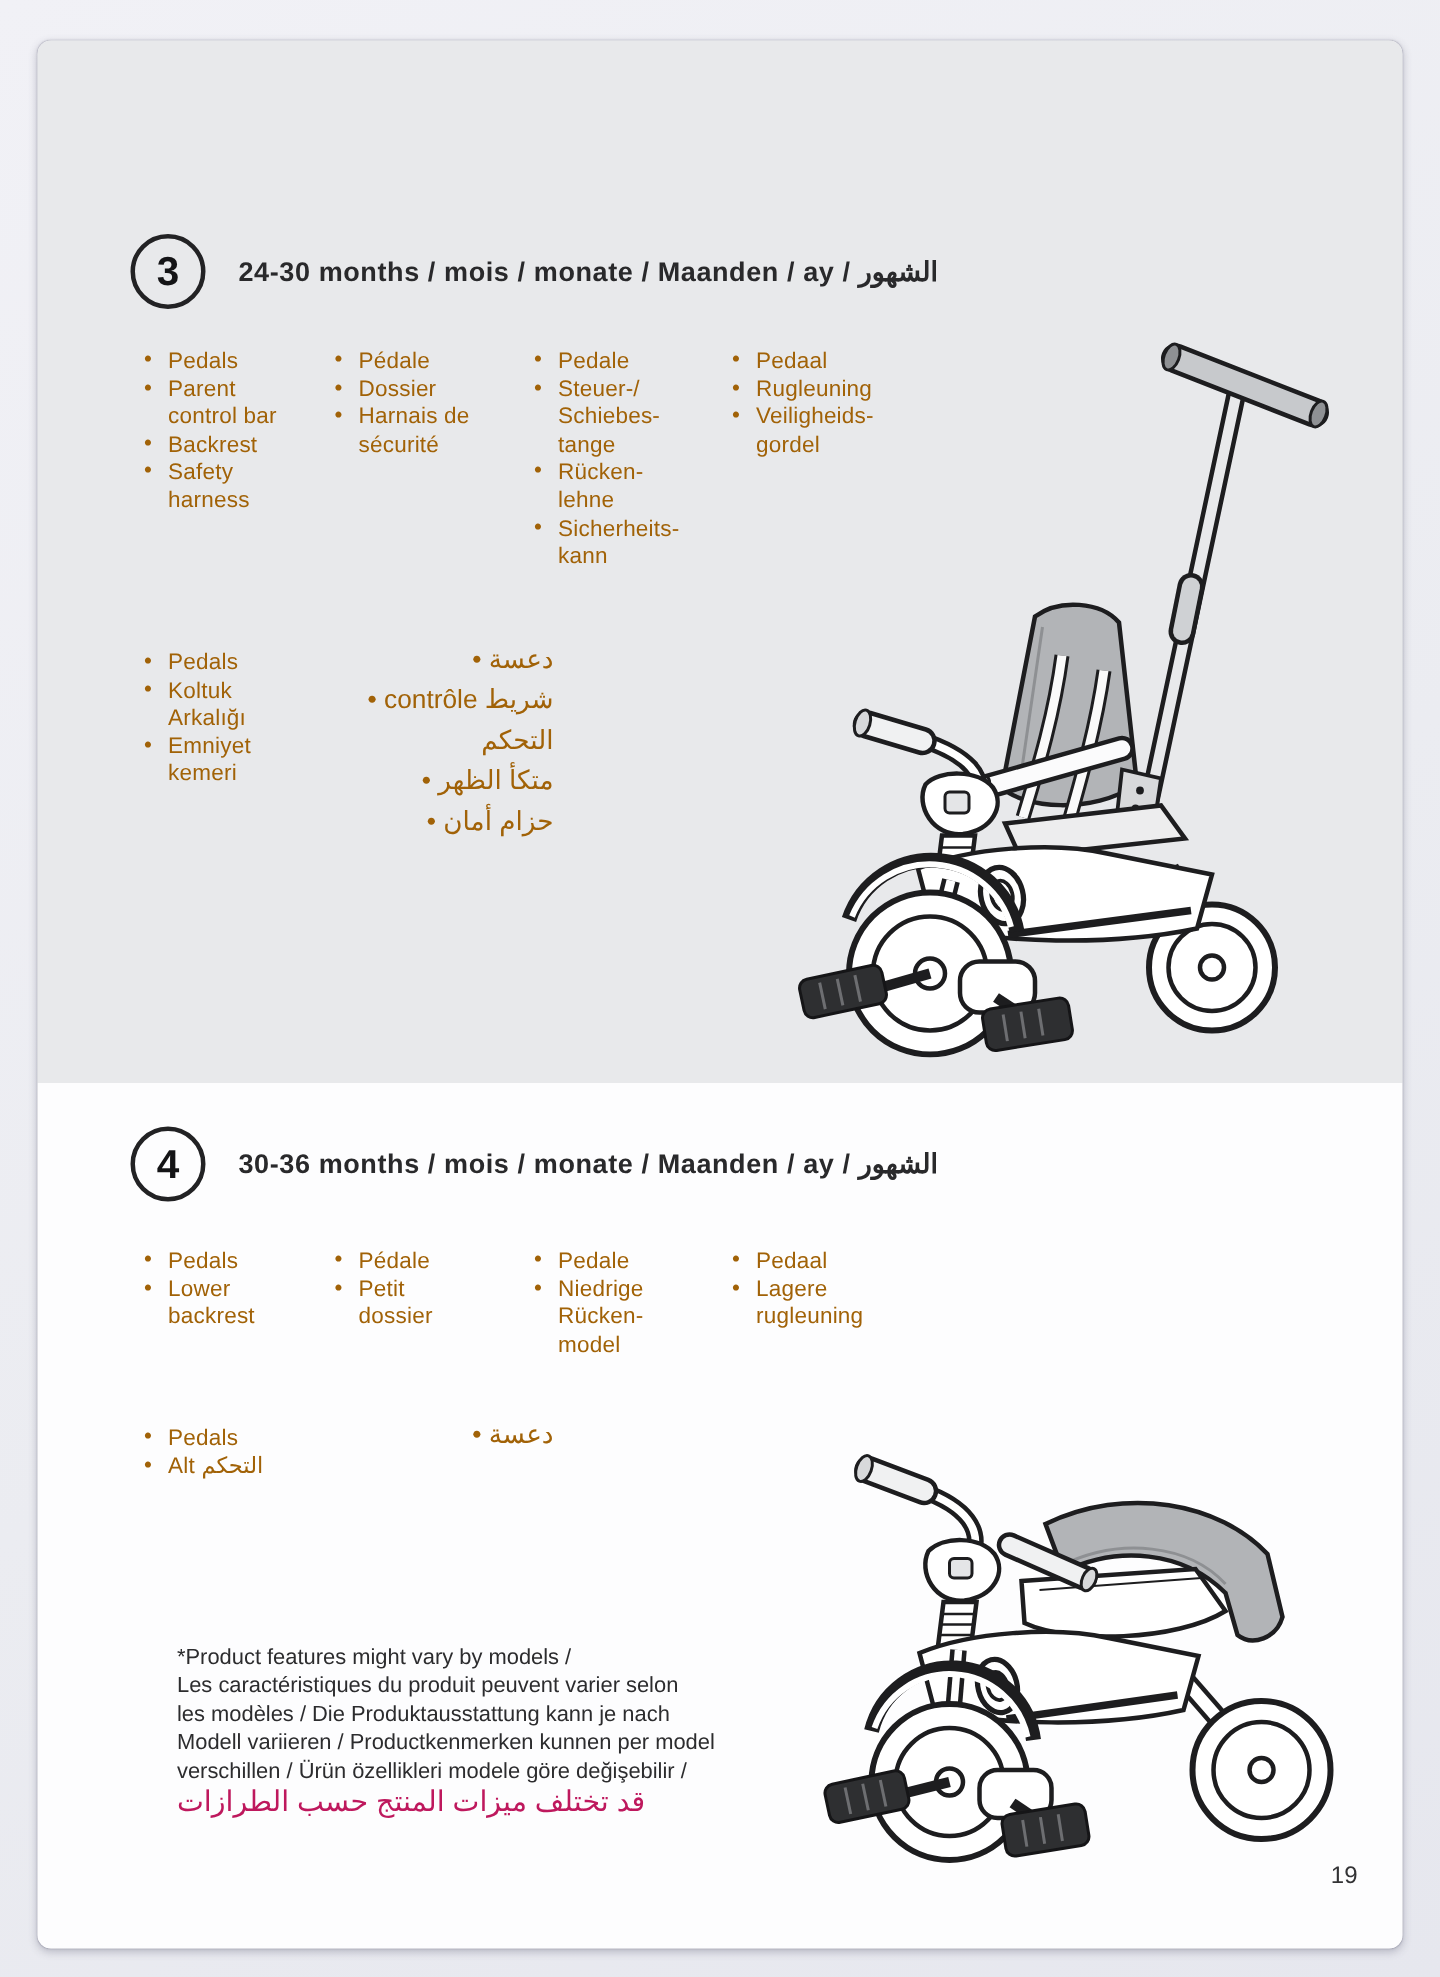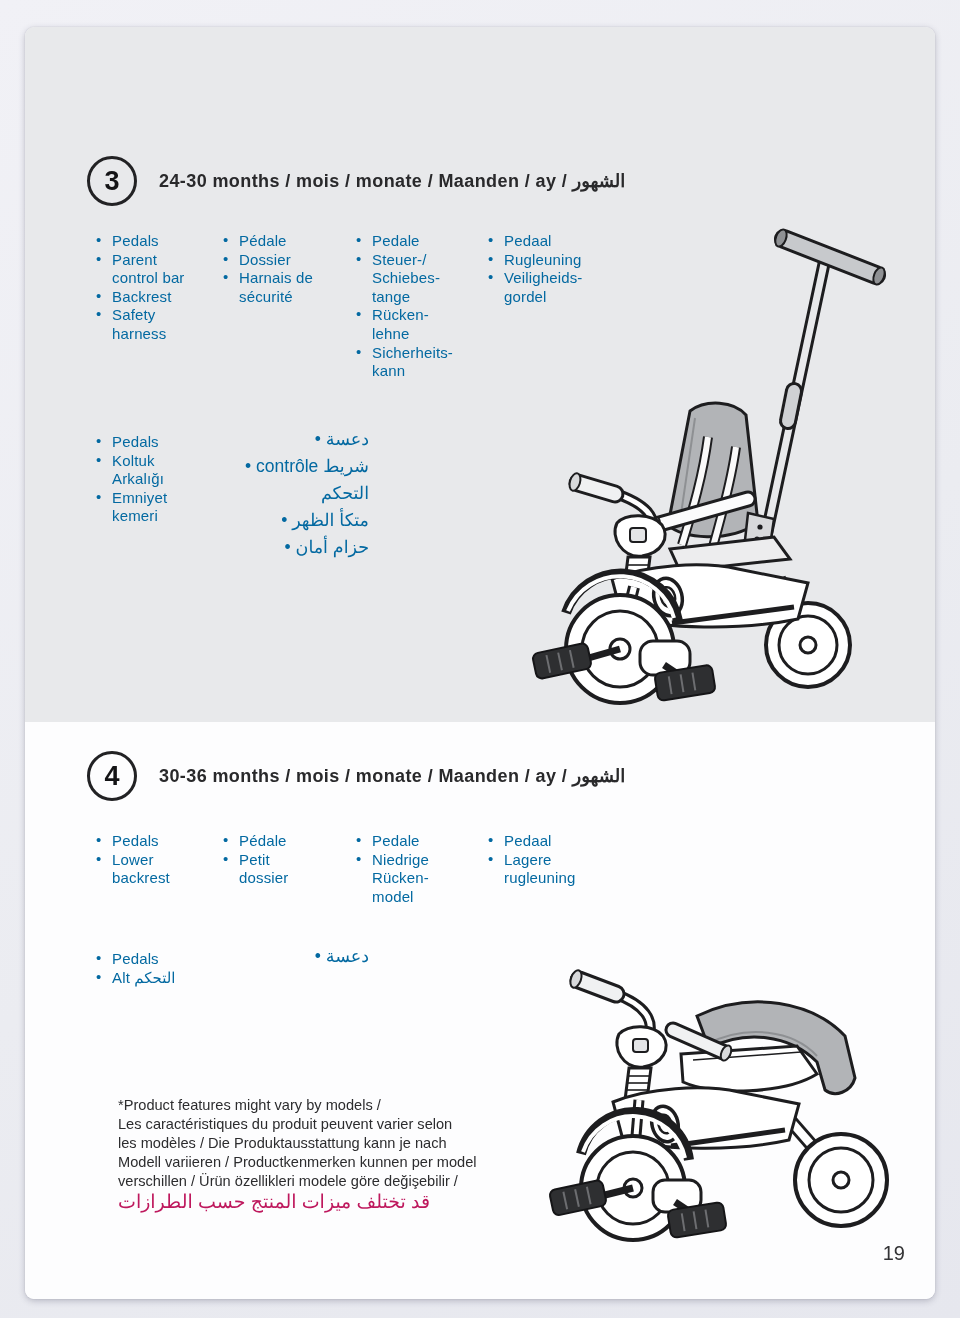--- a/index.html
+++ b/index.html
@@ -21,21 +21,21 @@
   .sec-header{position:absolute;display:flex;align-items:center;gap:22px;}
   .sec3 .sec-header{left:62px;top:129px;}
   .sec4 .sec-header{left:62px;top:29px;}
   .badge{
     width:44px;height:44px;border:3px solid #222224;border-radius:50%;
     display:flex;align-items:center;justify-content:center;
     font-size:27px;font-weight:bold;color:#141416;background:transparent;flex:0 0 auto;
   }
   .sec-title{margin:0;font-size:18px;font-weight:bold;letter-spacing:.4px;color:#29292b;white-space:nowrap;}
 
-  .blist{list-style:none;margin:0;padding:0;position:absolute;font-size:15px;line-height:18.6px;letter-spacing:.15px;color:#0369a1;}
+  .blist{list-style:none;margin:0;padding:0;position:absolute;font-size:15px;line-height:18.6px;letter-spacing:.15px;color:#a16207;}
   .blist li{position:relative;padding-left:17px;white-space:pre-line;}
   .blist li::before{content:"\2022";position:absolute;left:1px;top:-1px;}
   .blist.ar{font-size:17.5px;line-height:27px;text-align:right;letter-spacing:0;}
   .blist.ar li{padding-left:0;}
   .blist.ar li::before{content:"\2022\00a0";position:static;}
 
   .sec3 .l-en{left:70px;top:205px;width:118px;}
   .sec3 .l-fr{left:197px;top:205px;width:122px;}
   .sec3 .l-de{left:330px;top:205px;width:122px;}
   .sec3 .l-nl{left:462px;top:205px;width:128px;}
@@ -49,21 +49,21 @@
   .sec4 .l-tr{left:70px;top:228px;width:140px;}
   .sec4 .l-ar{left:172px;top:221px;width:172px;}
 
   .illus{position:absolute;}
   .illus1{left:497px;top:198px;width:420px;height:480px;}
   .illus2{left:520px;top:230px;width:380px;height:330px;}
   .illus svg{width:100%;height:100%;display:block;}
 
   .footnote{position:absolute;left:93px;top:374px;width:430px;font-size:14.6px;line-height:19px;white-space:pre-line;color:#2c2c2e;}
   .footnote-ar{position:absolute;left:93px;top:467px;width:390px;font-size:19px;line-height:26px;text-align:left;color:#be185d;}
-  .pagenum{position:absolute;left:810px;top:520px;width:70px;text-align:right;font-size:20px;color:#333335;}
+  .pagenum{position:absolute;left:810px;top:520px;width:70px;text-align:right;font-size:16px;color:#333335;}
 </style>
 </head>
 <body>
 
 <div class="page-card">
 
   <section class="sec sec3">
     <div class="sec-header">
       <div class="badge">
         <span>3</span>

